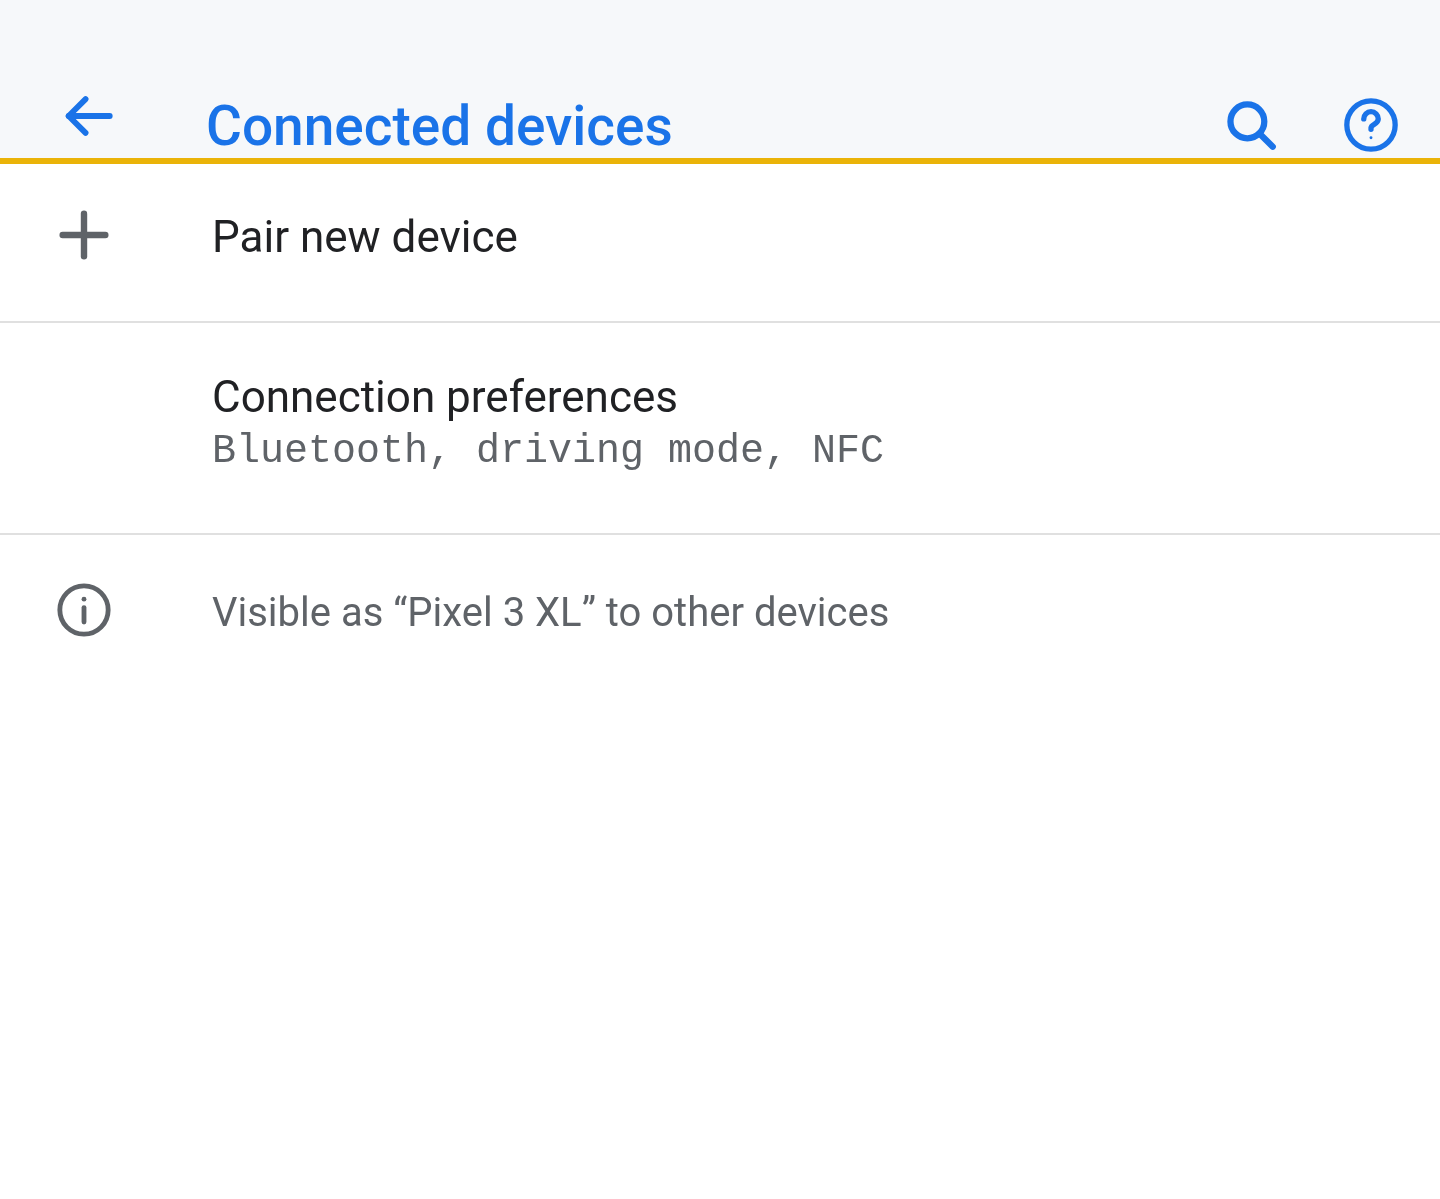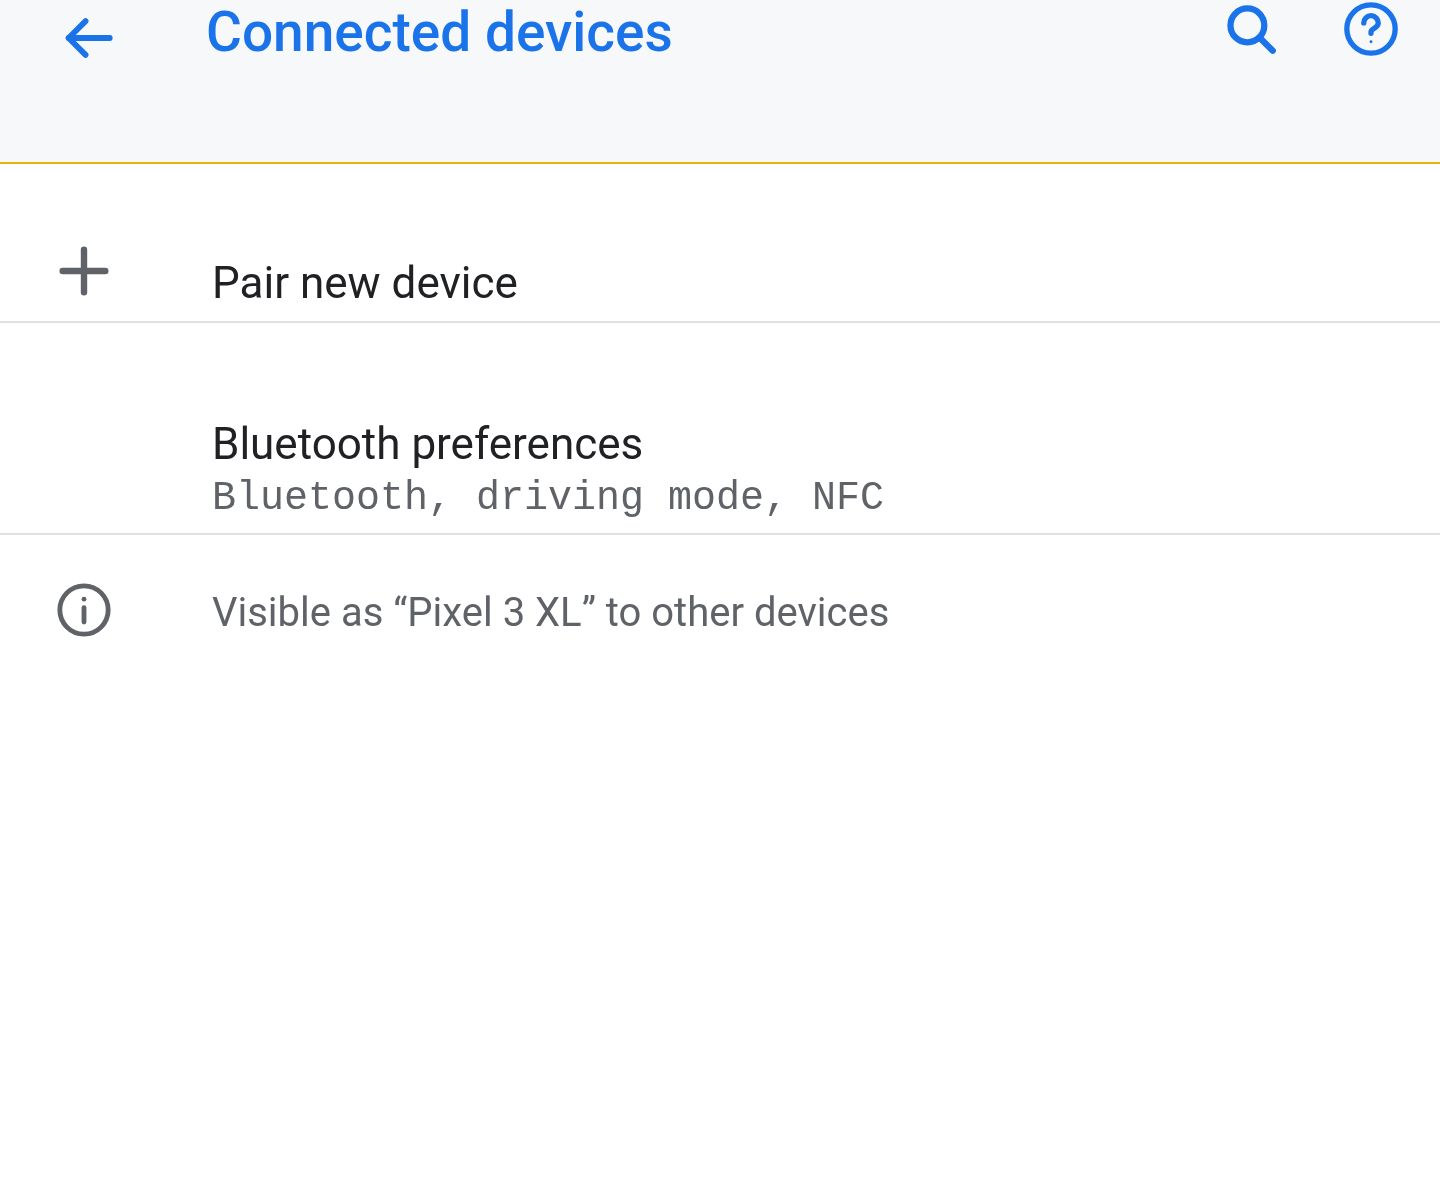--- a/index.html
+++ b/index.html
@@ -8,25 +8,25 @@
       box-sizing: border-box;
     }
     body {
       font-family: -apple-system, BlinkMacSystemFont, "Roboto", "Segoe UI", sans-serif;
       background: #ffffff;
       width: 1440px;
       height: 1199px;
     }
     .header {
       display: flex;
-      align-items: flex-start;
+      align-items: flex-end;
       background: #f6f8fa;
       height: 164px;
       padding: 0 40px 0 48px;
-      border-bottom: 2px solid #eab308;
+      border-bottom: 6px solid #eab308;
     }
     .back-btn {
       display: flex;
       align-items: center;
       justify-content: center;
       width: 80px;
       height: 80px;
       cursor: pointer;
     }
     .back-btn svg {
@@ -54,21 +54,21 @@
     }
     .icon-btn svg {
       width: 58px;
       height: 58px;
     }
     .list {
       background: #ffffff;
     }
     .list-item {
       display: flex;
-      align-items: flex-end;
+      align-items: center;
       padding: 0 36px 12px 48px;
       height: 157px;
       cursor: pointer;
     }
     .list-item.two-line {
       height: 210px;
     }
     .list-icon {
       width: 72px;
       height: 72px;
@@ -177,21 +177,21 @@
       <div class="list-title">Pair new device</div>
     </div>
   </div>
 
   <div class="divider"></div>
 
 
   <div class="list-item two-line">
     <div class="list-icon"></div>
     <div class="list-text">
-      <div class="list-title">Bluetooth preferences</div>
+      <div class="list-title">Connection preferences</div>
       <div class="list-subtitle">Bluetooth, driving mode, NFC</div>
     </div>
   </div>
 
   <div class="divider"></div>
 
   <div class="info-row">
     <div class="info-icon">
       <span>
         <svg viewBox="0 0 24 24" fill="none" stroke="#5f6368" stroke-width="2">

